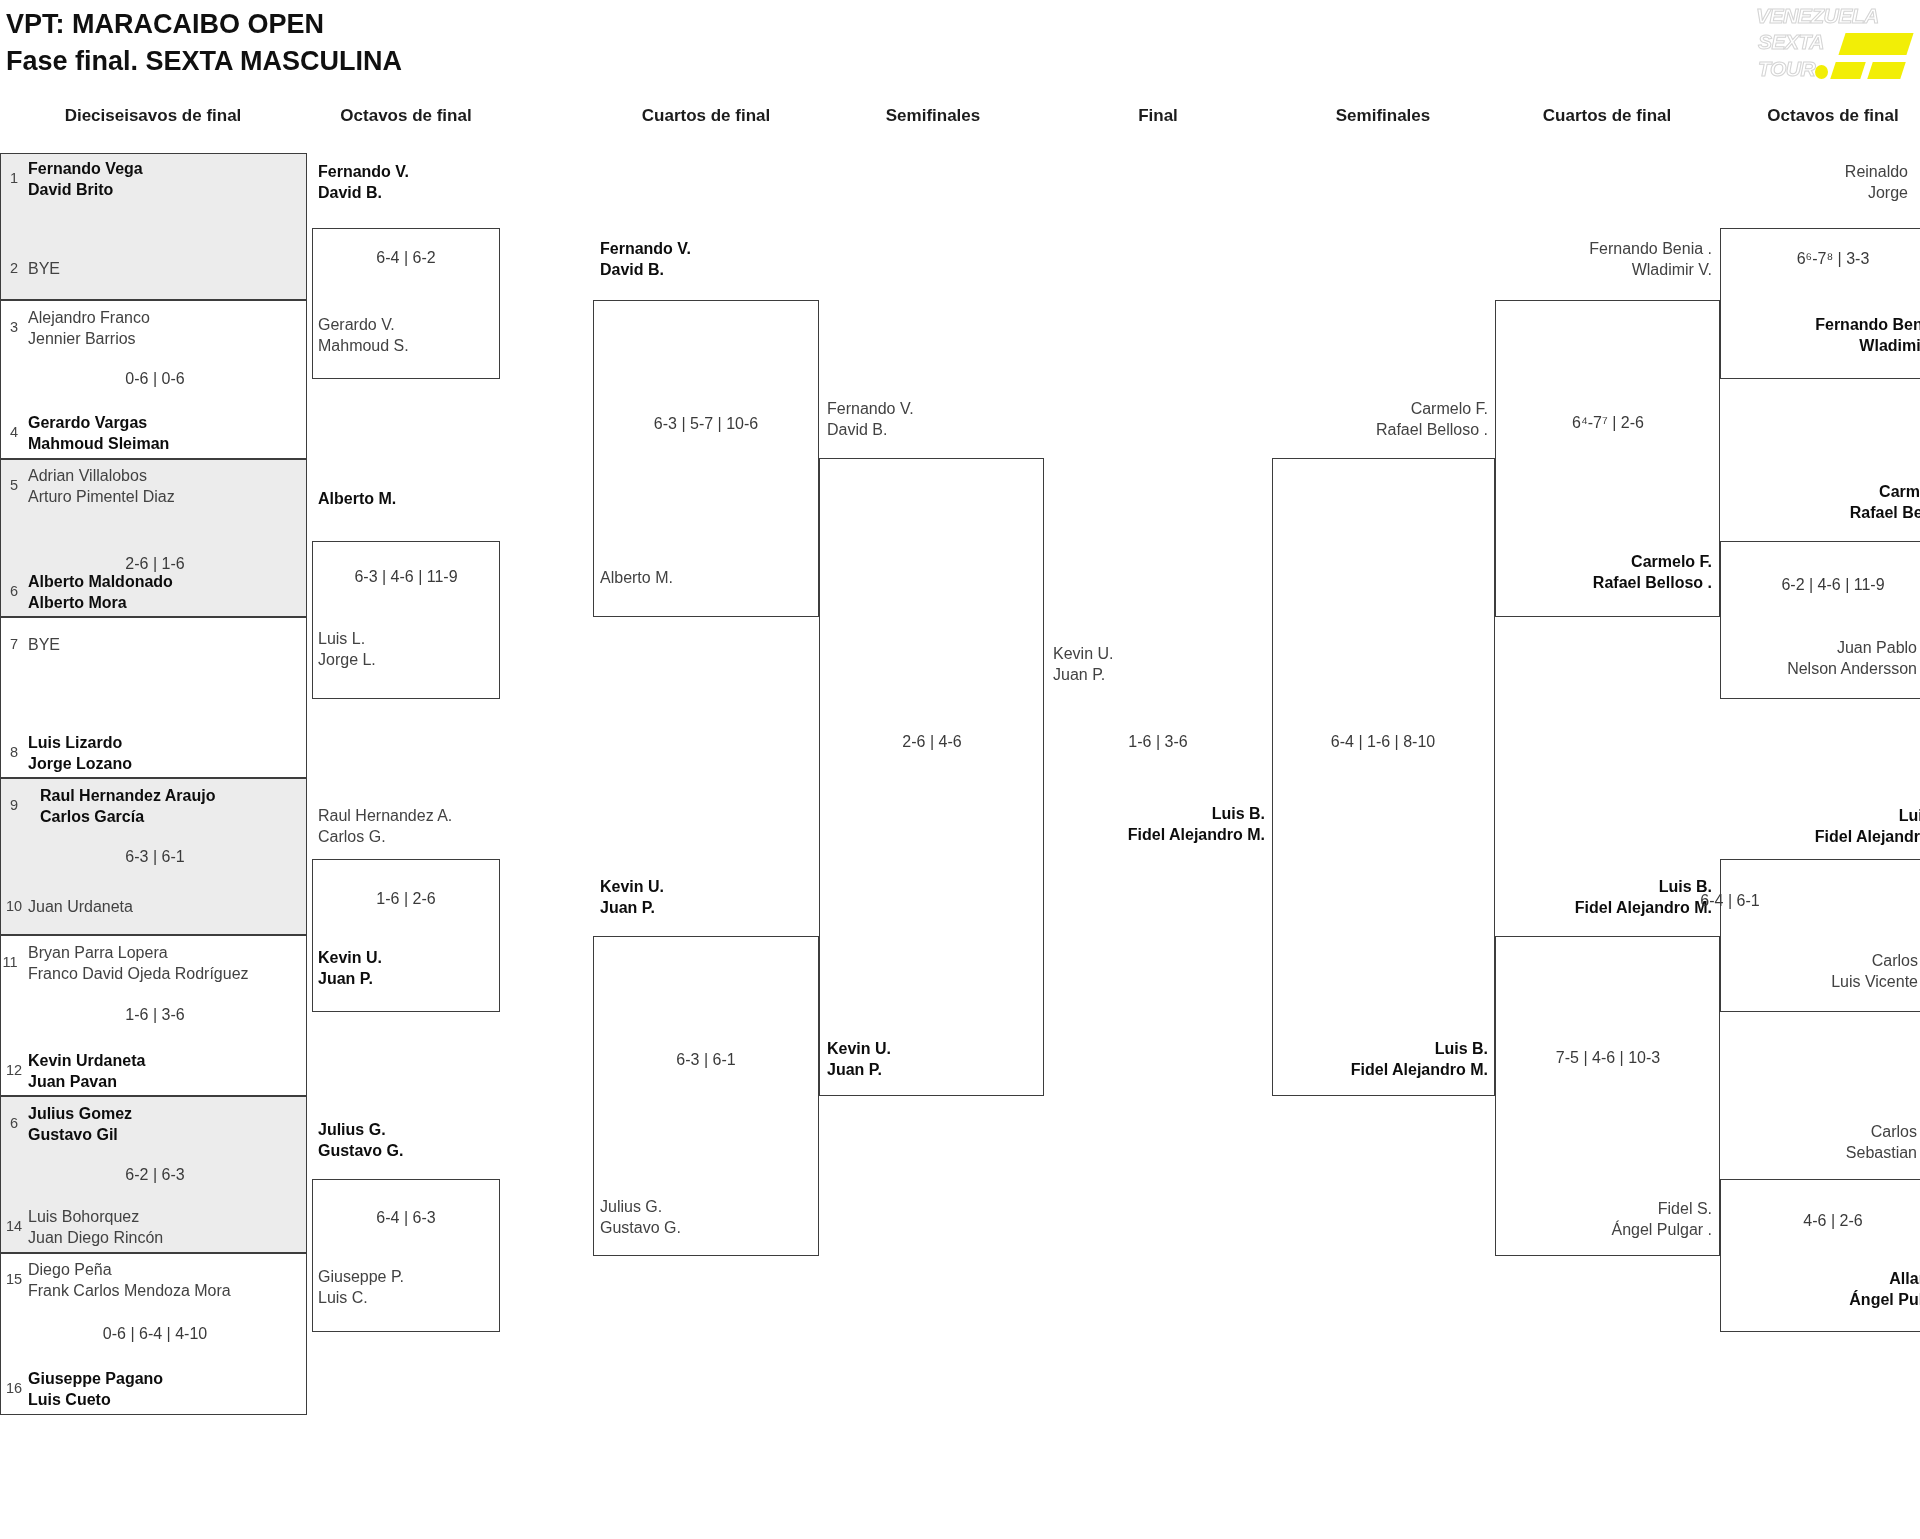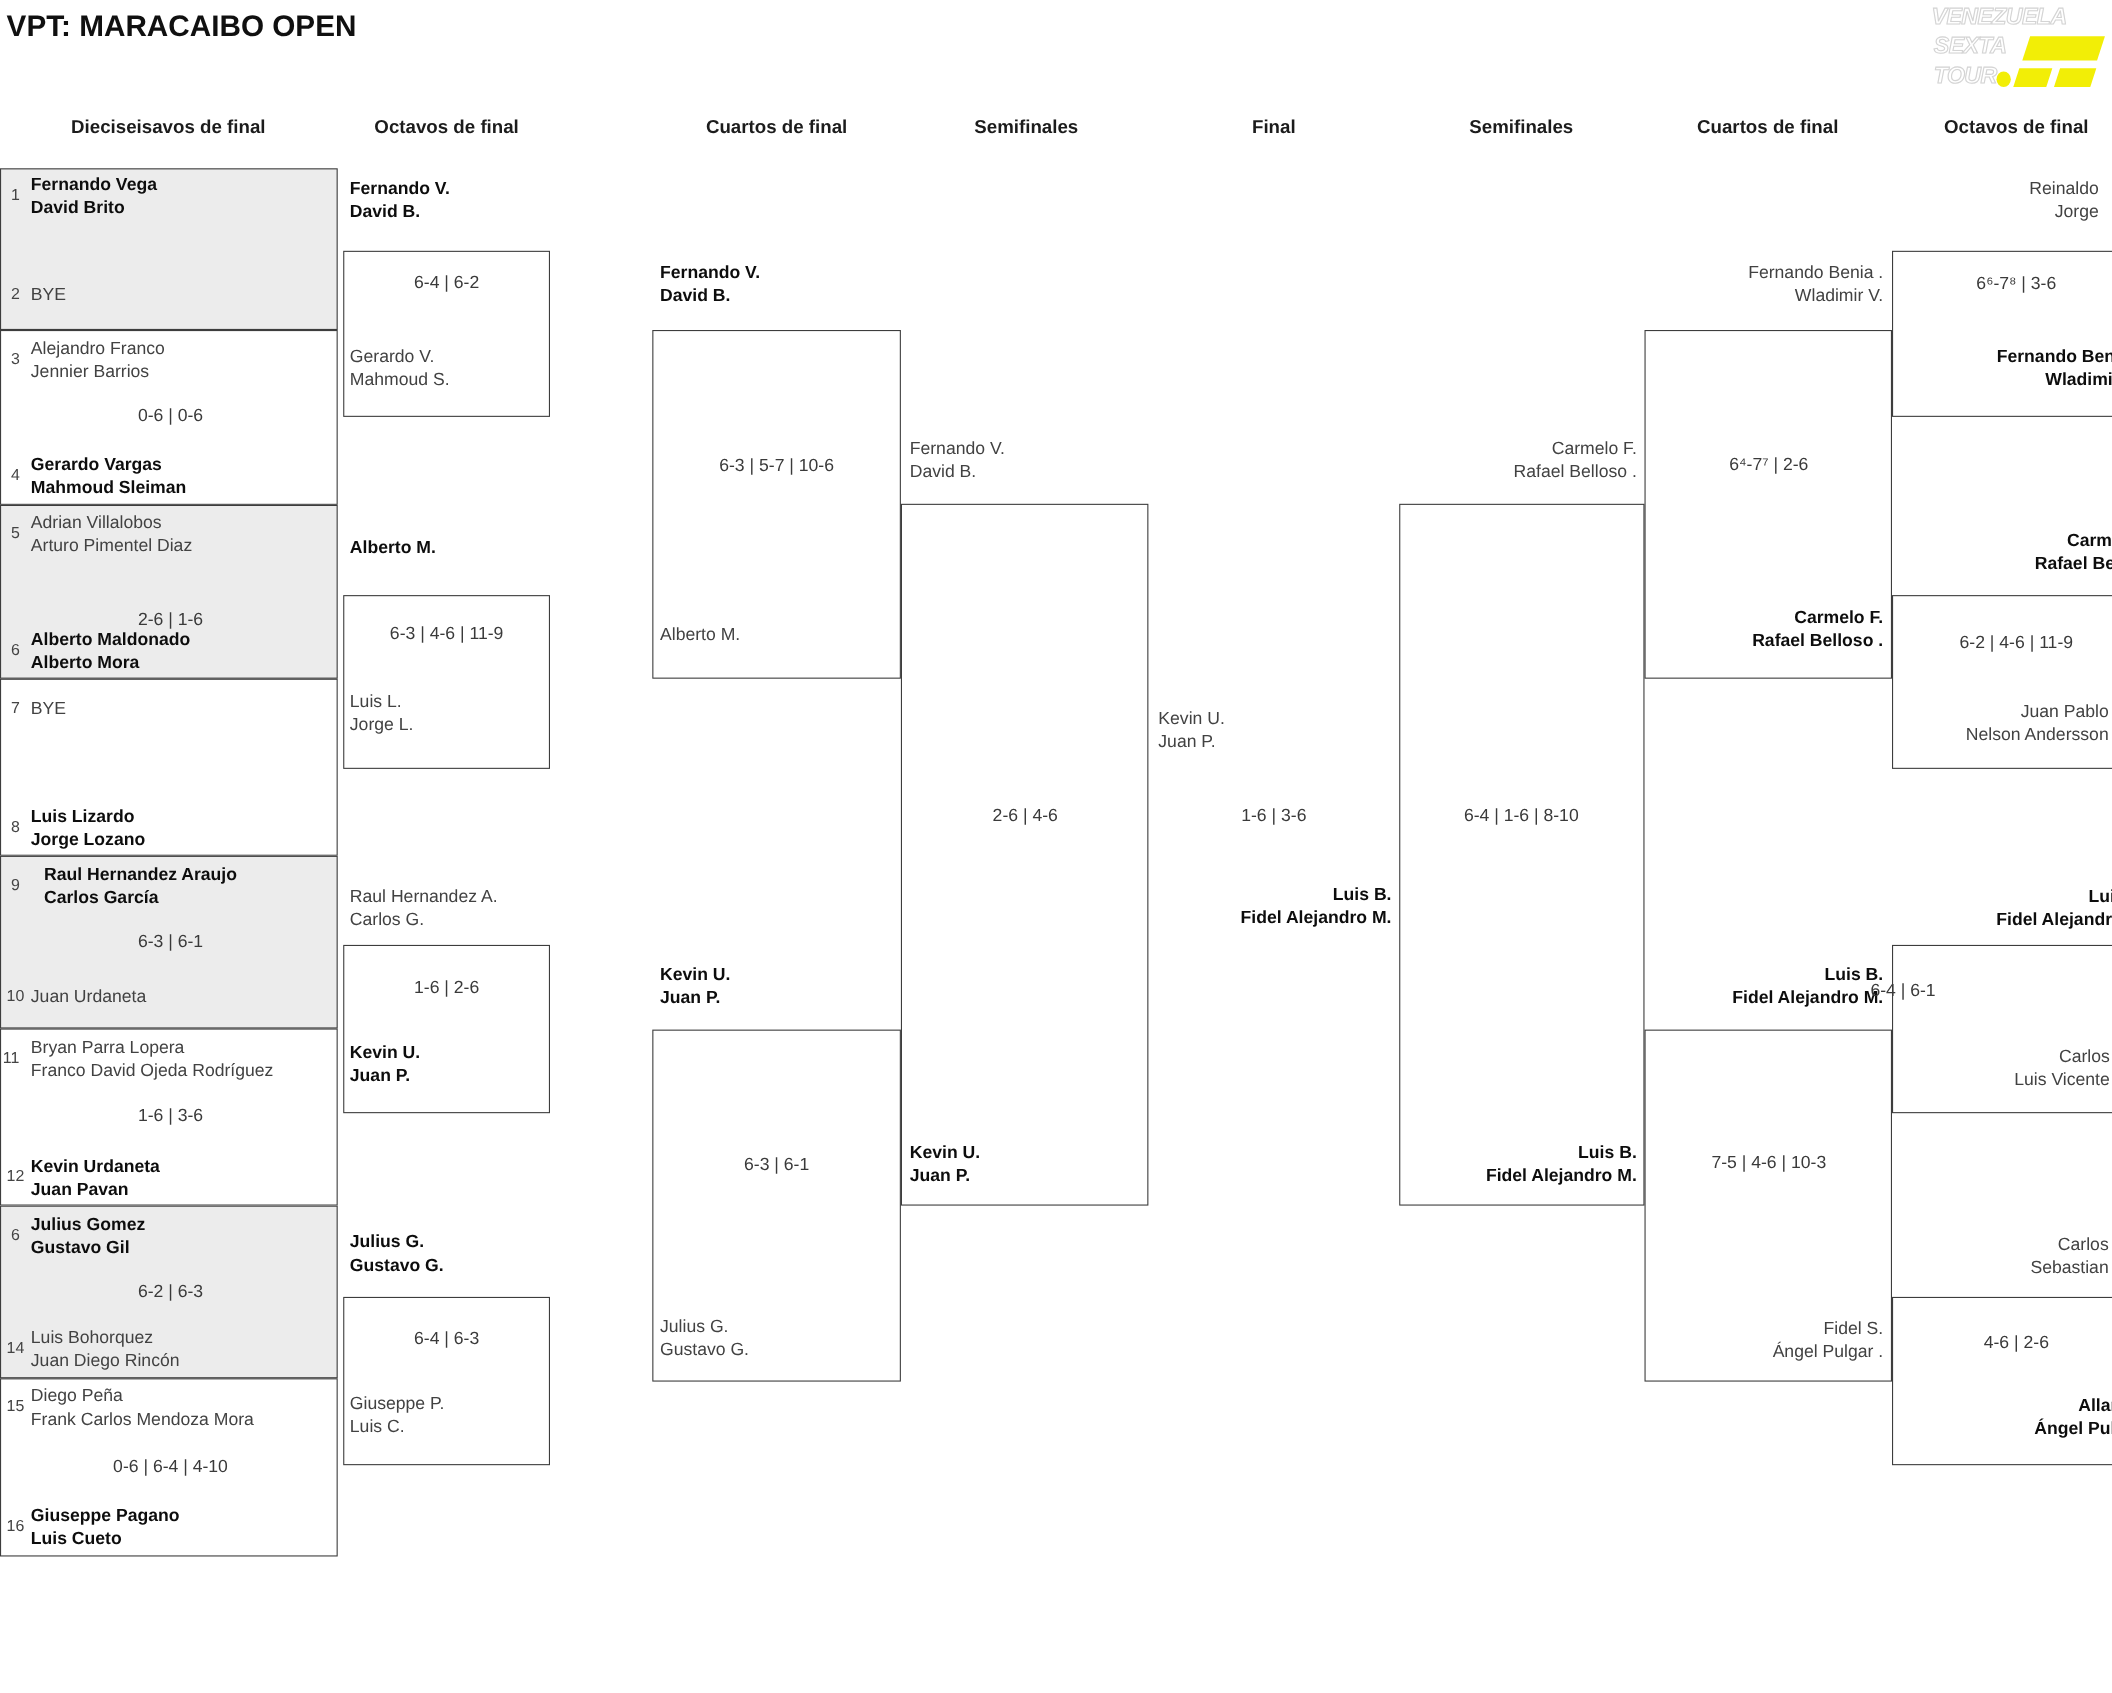--- a/index.html
+++ b/index.html
@@ -60,21 +60,21 @@
   .logo .w3{left:2px;top:53px;font-size:21px;}
   .logo .shape{position:absolute;}
   .logo .bar{left:86px;top:29px;width:68px;height:22px;transform:skewX(-18deg);}
   .logo .dot{left:59px;top:61px;width:13px;height:14px;border-radius:50%;}
   .logo .r1{left:77px;top:58px;width:30px;height:17px;transform:skewX(-18deg);}
   .logo .r2{left:114px;top:58px;width:33px;height:17px;transform:skewX(-18deg);}
 </style>
 </head>
 <body>
 
-<div class="title"><span>VPT: MARACAIBO OPEN</span><br></div>
+<div class="title"><span>VPT: MARACAIBO OPEN</span><br><span>Fase final. SEXTA MASCULINA</span></div>
 
 <div class="logo">
   <span class="word w1">VENEZUELA</span>
   <span class="word w2">SEXTA</span>
   <span class="word w3">TOUR</span>
   <div class="shape bar" style="background: rgb(242, 238, 6);"></div>
   <div class="shape dot" style="background: rgb(242, 238, 6);"></div>
   <div class="shape r1" style="background: rgb(242, 238, 6);"></div>
   <div class="shape r2" style="background: rgb(242, 238, 6);"></div>
 </div>
@@ -228,21 +228,21 @@
 Rafael Belloso .</div>
 
 <div class="name right winner" style="left:1512px;top:876px;width:200px">Luis B.
 Fidel Alejandro M.</div>
 <div class="score" style="left:1608px;top:1058px">7-5 | 4-6 | 10-3</div>
 <div class="name right" style="left:1512px;top:1198px;width:200px">Fidel S.
 Ángel Pulgar .</div>
 
 <div class="name right" style="left:1708px;top:161px;width:200px">Reinaldo
 Jorge</div>
-<div class="score" style="left:1833px;top:259px">6⁶-7⁸ | 3-6</div>
+<div class="score" style="left:1833px;top:259px">6⁶-7⁸ | 3-3</div>
 <div class="name right winner" style="left:1745px;top:314px;width:200px">Fernando Benia .
 Wladimir V.</div>
 
 <div class="name right winner" style="left:1760px;top:481px;width:200px">Carmelo F.
 Rafael Belloso</div>
 <div class="score" style="left:1833px;top:585px">6-2 | 4-6 | 11-9</div>
 <div class="name right" style="left:1717px;top:637px;width:200px">Juan Pablo
 Nelson Andersson</div>
 
 <div class="name right winner" style="left:1752px;top:805px;width:200px">Luis B.

